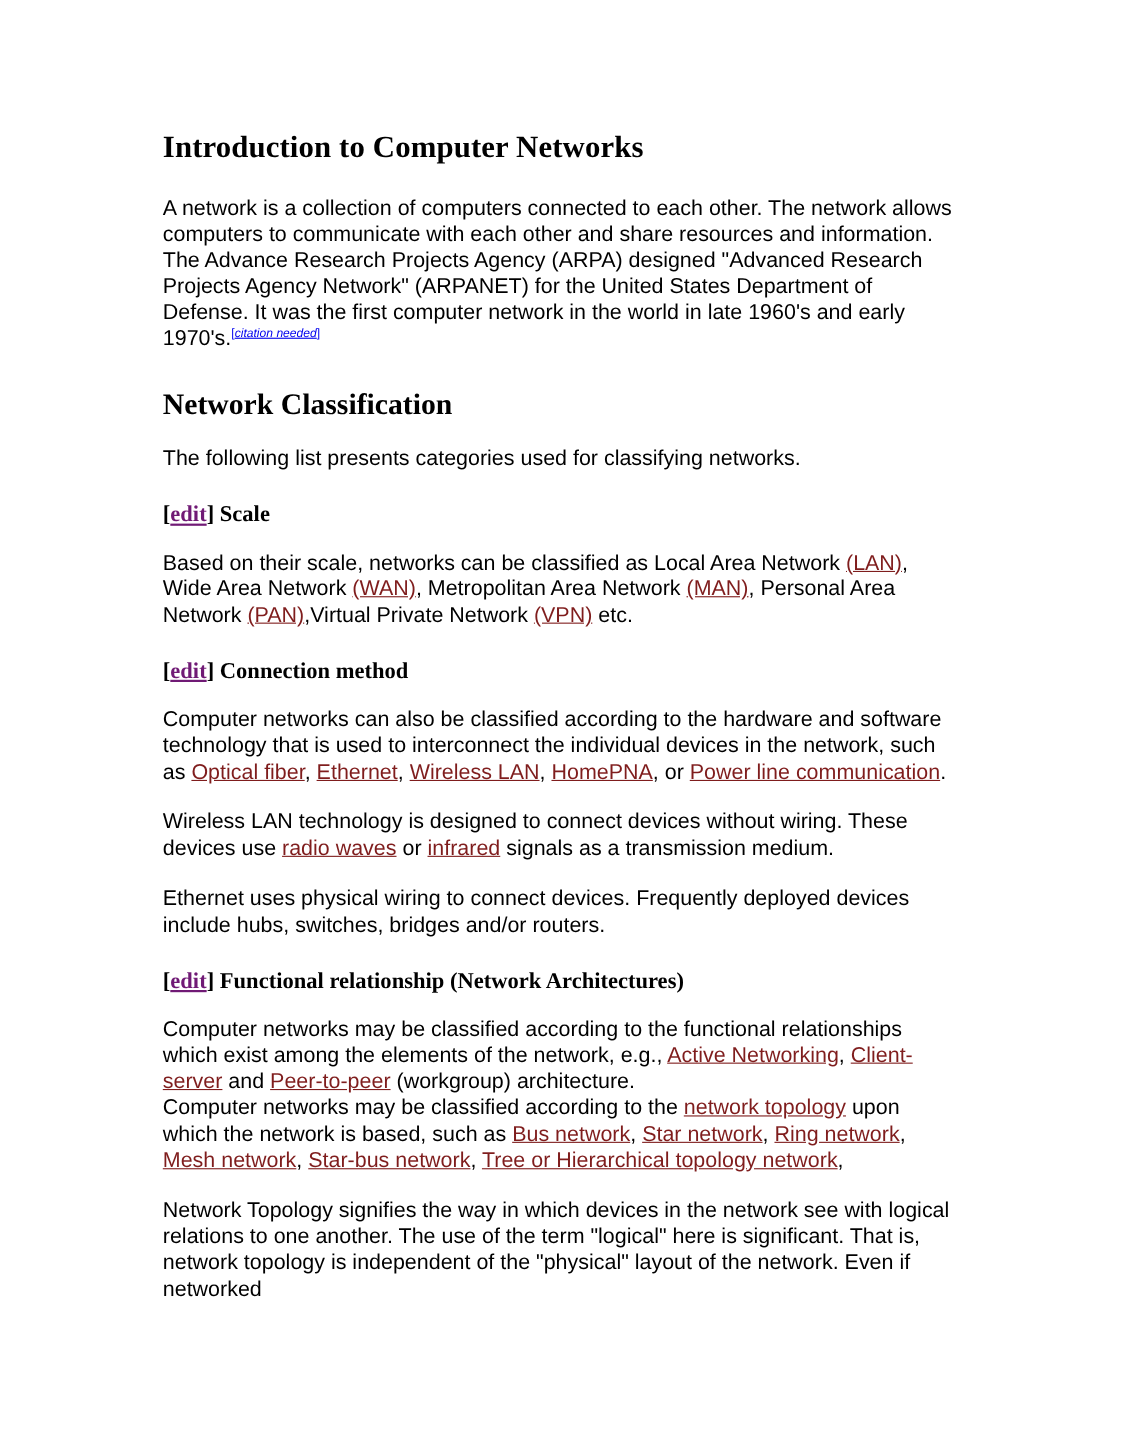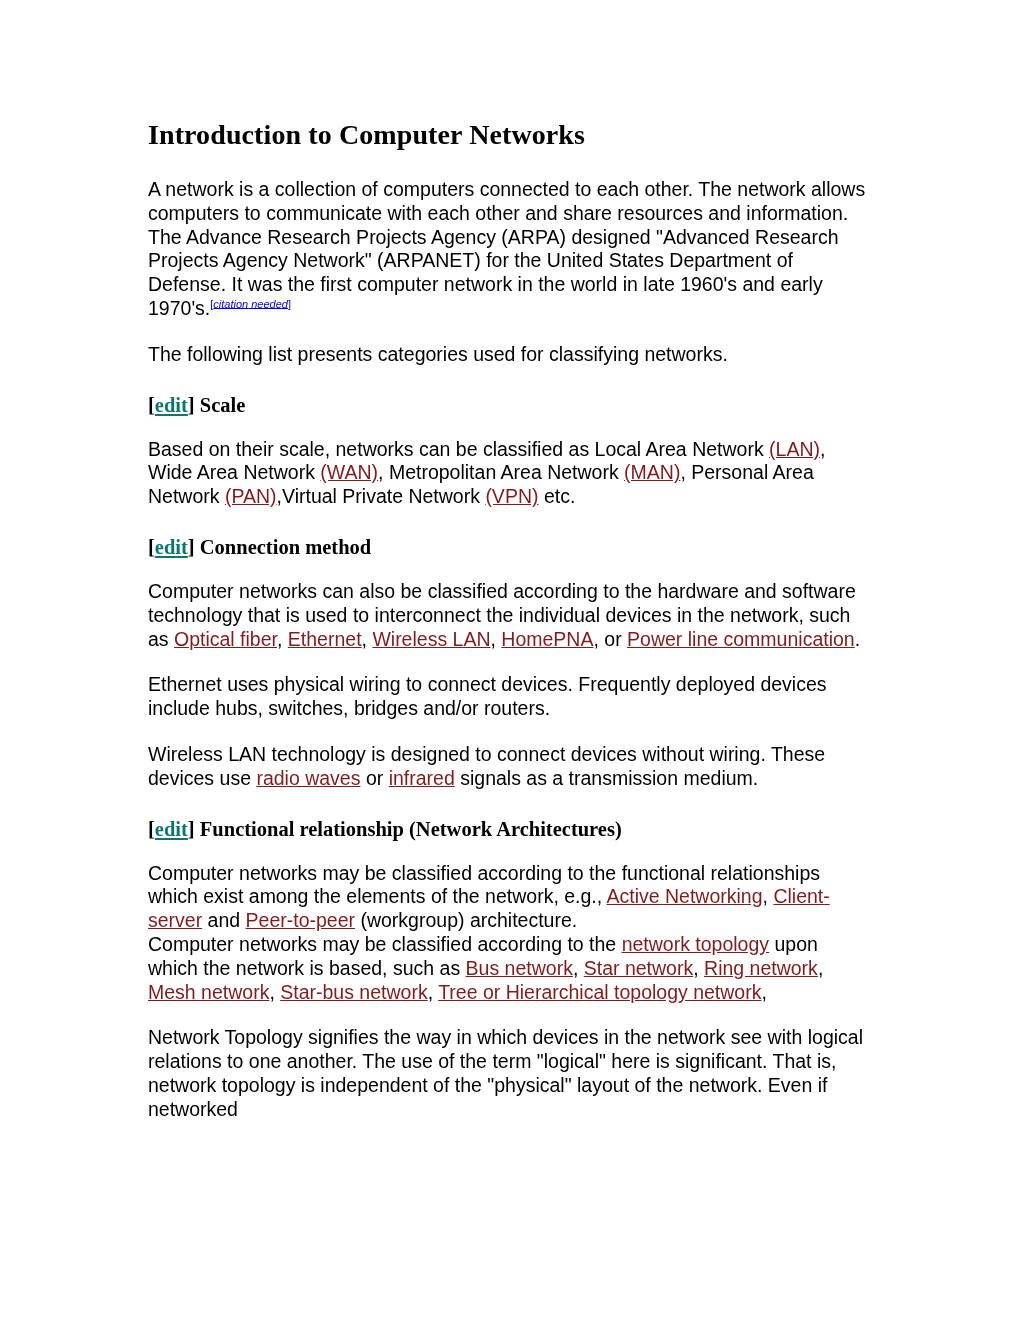--- a/index.html
+++ b/index.html
@@ -63,21 +63,21 @@
   a.link {
     color: #7f1d1d;
     text-decoration: underline;
     cursor: pointer;
   }
   .edit-bracket {
     color: #000000;
     font-weight: bold;
   }
   a.edit-link {
-    color: #0f766e;
+    color: #701a75;
     text-decoration: underline;
     font-weight: bold;
     cursor: pointer;
   }
   sup.citation {
     font-size: 11px;
     line-height: 0;
     vertical-align: super;
   }
   sup.citation a {
@@ -96,39 +96,40 @@
 
 <div class="page">
   <div class="content">
 
     <h1 class="doc-title">Introduction to Computer Networks</h1>
 
     <p class="para">
       <span>A network is a collection of computers connected to each other. The network allows computers to communicate with each other and share resources and information. The Advance Research Projects Agency (ARPA) designed "Advanced Research Projects Agency Network" (ARPANET) for the United States Department of Defense. It was the first computer network in the world in late 1960's and early 1970's.</span><sup class="citation"><span class="cit-bracket">[</span><a>citation needed</a><span class="cit-bracket">]</span></sup>
     </p>
 
+    <h2 class="section-title">Network Classification</h2>
 
     <p class="para">The following list presents categories used for classifying networks.</p>
 
     <h3 class="sub-title">
       <span class="edit-bracket">[</span><a class="edit-link">edit</a><span class="edit-bracket">]</span>
       <span>Scale</span>
     </h3>
     <div>
         <p class="para"><span>Based on their scale, networks can be classified as Local Area Network </span><a class="link">(LAN)</a><span>, Wide Area Network </span><a class="link">(WAN)</a><span>, Metropolitan Area Network </span><a class="link">(MAN)</a><span>, Personal Area Network </span><a class="link">(PAN)</a><span>,Virtual Private Network </span><a class="link">(VPN)</a><span> etc.</span></p>
       </div>
 
     <h3 class="sub-title">
       <span class="edit-bracket">[</span><a class="edit-link">edit</a><span class="edit-bracket">]</span>
       <span>Connection method</span>
     </h3>
     <div>
         <p class="para"><span>Computer networks can also be classified according to the hardware and software technology that is used to interconnect the individual devices in the network, such as </span><a class="link">Optical fiber</a><span>, </span><a class="link">Ethernet</a><span>, </span><a class="link">Wireless LAN</a><span>, </span><a class="link">HomePNA</a><span>, or </span><a class="link">Power line communication</a><span>.</span></p>
+        <p class="para"><span>Wireless LAN technology is designed to connect devices without wiring. These devices use </span><a class="link">radio waves</a><span> or </span><a class="link">infrared</a><span> signals as a transmission medium.</span></p>
         <p class="para"><span>Ethernet uses physical wiring to connect devices. Frequently deployed devices include hubs, switches, bridges and/or routers.</span></p>
-        <p class="para"><span>Wireless LAN technology is designed to connect devices without wiring. These devices use </span><a class="link">radio waves</a><span> or </span><a class="link">infrared</a><span> signals as a transmission medium.</span></p>
       </div>
 
     <h3 class="sub-title">
       <span class="edit-bracket">[</span><a class="edit-link">edit</a><span class="edit-bracket">]</span>
       <span>Functional relationship (Network Architectures)</span>
     </h3>
     <div>
         <p class="para"><span>Computer networks may be classified according to the functional relationships which exist among the elements of the network, e.g., </span><a class="link">Active Networking</a><span>, </span><a class="link">Client-server</a><span> and </span><a class="link">Peer-to-peer</a><span> (workgroup) architecture.</span></p>
       </div>
 

